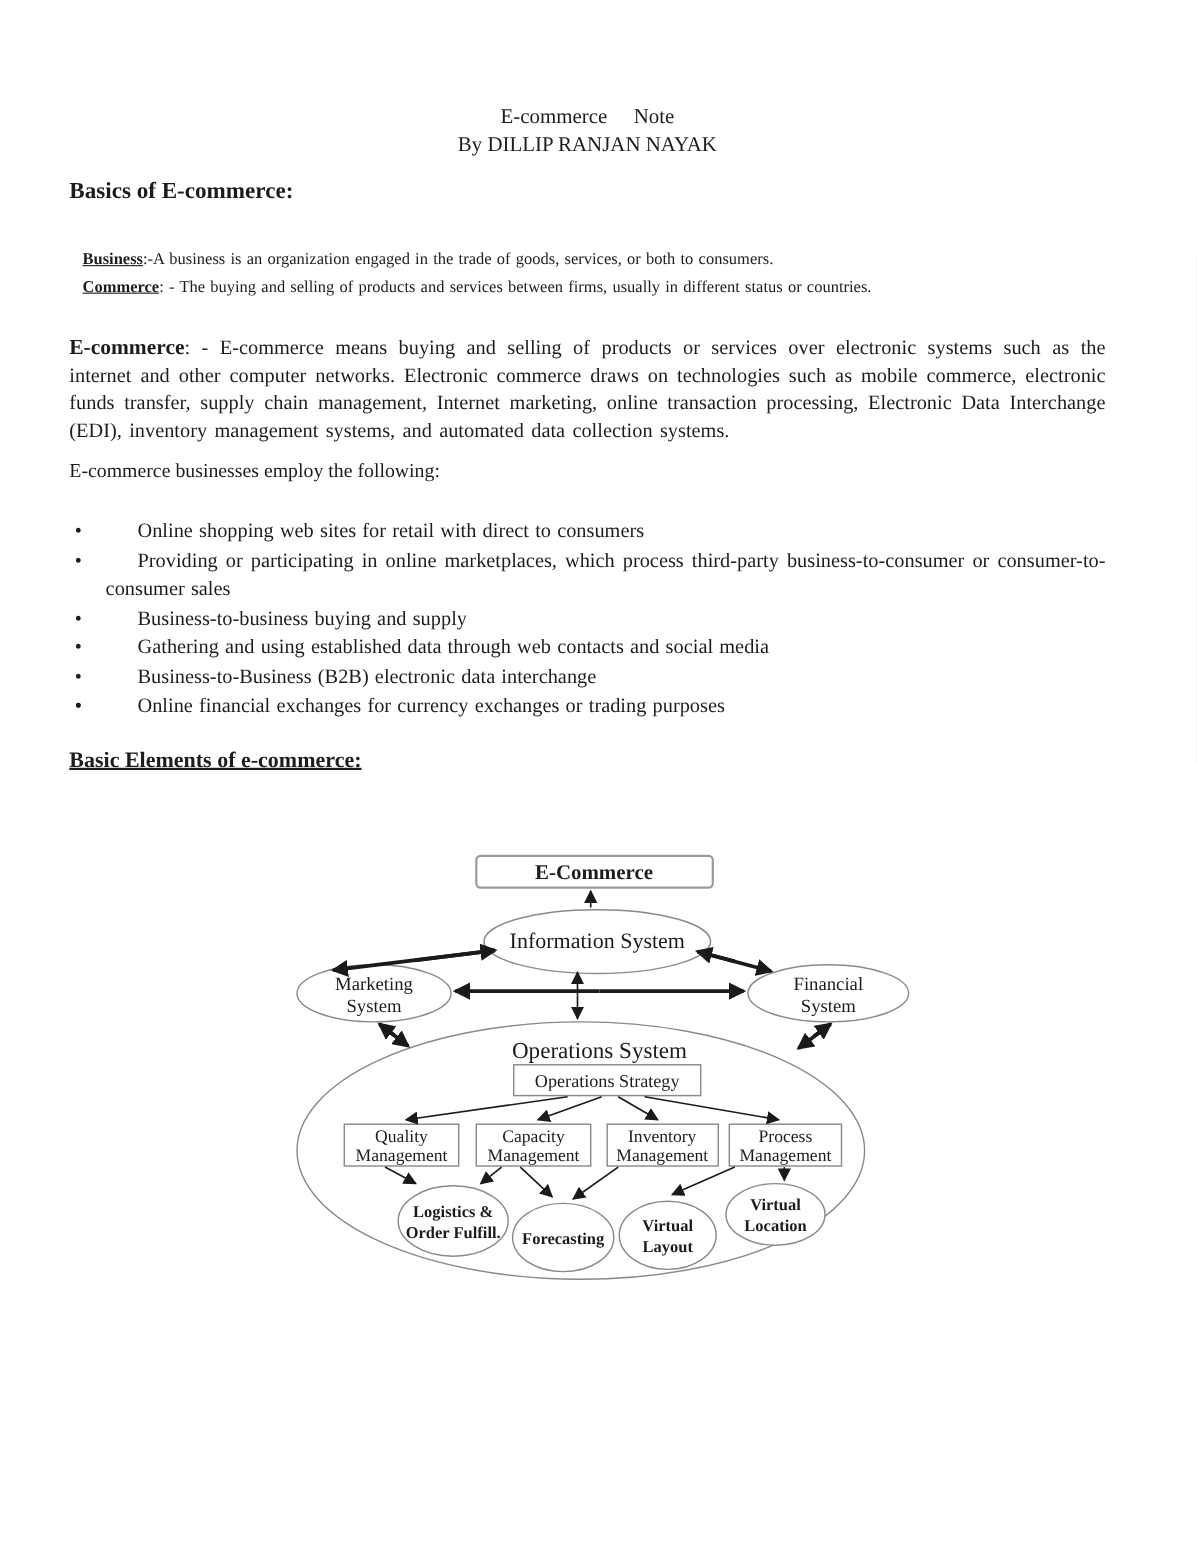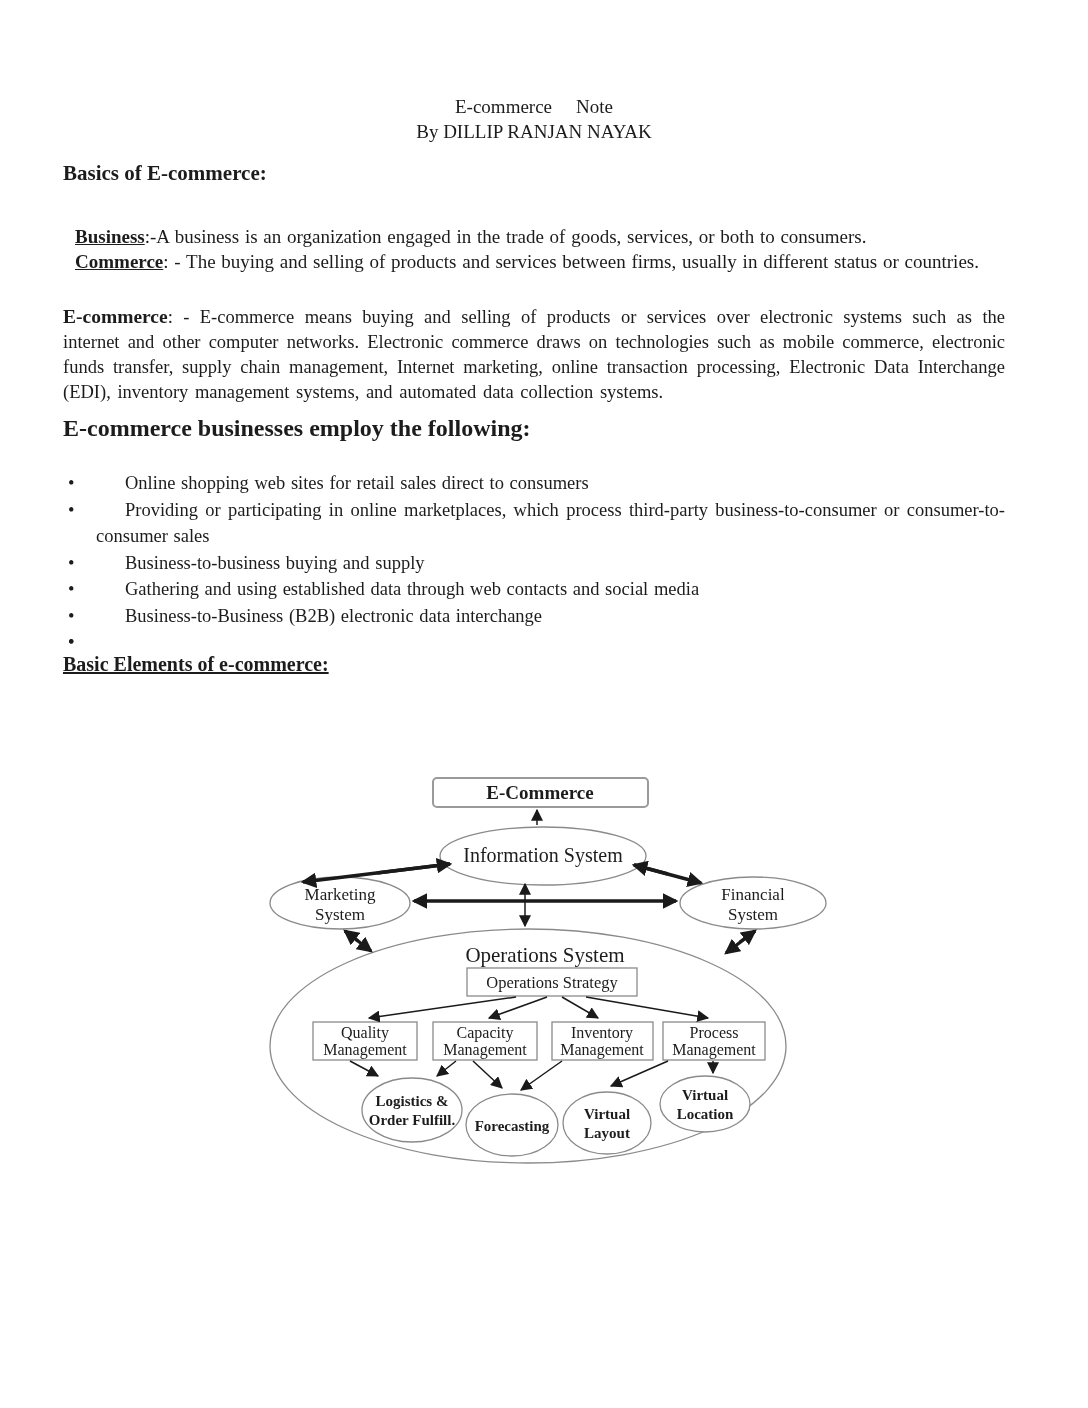--- a/index.html
+++ b/index.html
@@ -14,31 +14,31 @@
   }
   .content{padding:94px 83px 0 63px;}
   .title-block{text-align:center;font-size:19px;line-height:25px;}
   .title-gap{margin-left:24px;}
   .heading-basics{
     font-size:21px;font-weight:bold;
     margin:16px 0 0 0;line-height:26px;
   }
   .defs{
     margin:38px 0 0 12px;
-    font-size:19px;line-height:25px;
+    font-size:15px;line-height:25px;
     text-align:justify;word-spacing:1px;
   }
   .term{font-weight:bold;text-decoration:underline;}
   .para-main{
     margin:30px 0 0 0;
     font-size:18.5px;line-height:25px;
     text-align:justify;word-spacing:2px;
   }
   .para-lead{font-weight:bold;font-size:19.5px;}
-  .employ-line{margin:11px 0 0 0;font-size:24px;line-height:25px;font-weight:bold;}
+  .employ-line{margin:11px 0 0 0;font-size:18px;line-height:25px;}
   ul.bullets{list-style:none;margin:29px 0 0 0;padding:0;}
   ul.bullets li{
     position:relative;
     padding-left:33px;text-indent:29px;
     font-size:18.5px;line-height:26.5px;
     text-align:justify;word-spacing:1px;
   }
   ul.bullets li .bullet{position:absolute;left:5px;top:0;text-indent:0;}
   .heading-elements{
     margin:22px 0 0 0;
@@ -75,27 +75,27 @@
 
     <div class="heading-basics">Basics of E-commerce:</div>
 
     <p class="defs"><span class="term">Business</span><span>:-A business is an organization engaged in the trade of goods, services, or both to consumers.</span><br><span class="term">Commerce</span><span>: - The buying and selling of products and services between firms, usually in different status or countries.</span></p>
 
     <p class="para-main"><span class="para-lead">E-commerce</span><span>: - E-commerce means buying and selling of products or services over electronic systems such as the internet and other computer networks. Electronic commerce draws on technologies such as mobile commerce, electronic funds transfer, supply chain management, Internet marketing, online transaction processing, Electronic Data Interchange (EDI), inventory management systems, and automated data collection systems.</span></p>
 
     <p class="employ-line">E-commerce businesses employ the following:</p>
 
     <ul class="bullets">
-      <li><span class="bullet">•</span><span>Online shopping web sites for retail sales direct to consumers</span></li>
+      <li><span class="bullet">•</span><span>Online shopping web sites for retail with direct to consumers</span></li>
       <li><span class="bullet">•</span><span>Providing or participating in online marketplaces, which process third-party business-to-consumer or consumer-to-consumer sales</span></li>
       <li><span class="bullet">•</span><span>Business-to-business buying and supply</span></li>
       <li><span class="bullet">•</span><span>Gathering and using established data through web contacts and social media</span></li>
       <li><span class="bullet">•</span><span>Business-to-Business (B2B) electronic data interchange</span></li>
       <li><span class="bullet">•</span></li>
-      <li><span class="bullet">•</span></li>
+      <li><span class="bullet">•</span><span>Online financial exchanges for currency exchanges or trading purposes</span></li>
     </ul>
 
     <div class="heading-elements">Basic Elements of e-commerce:</div>
   </div>
 
   <svg class="diagram" width="1088" height="1408" viewBox="0 0 1088 1408">
     <defs>
       <marker id="athin" viewBox="0 0 10 10" refX="9" refY="5" markerWidth="8" markerHeight="8" orient="auto">
         <path d="M0,0 L10,5 L0,10 z" fill="#1a1a1a"></path>
       </marker>

